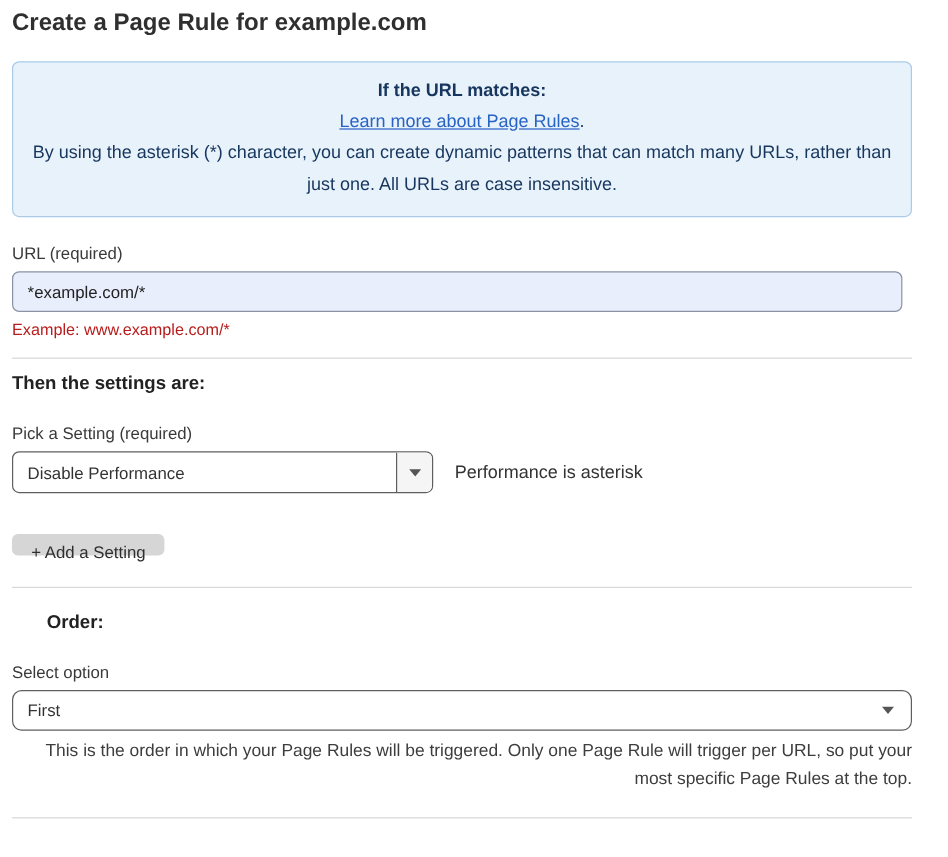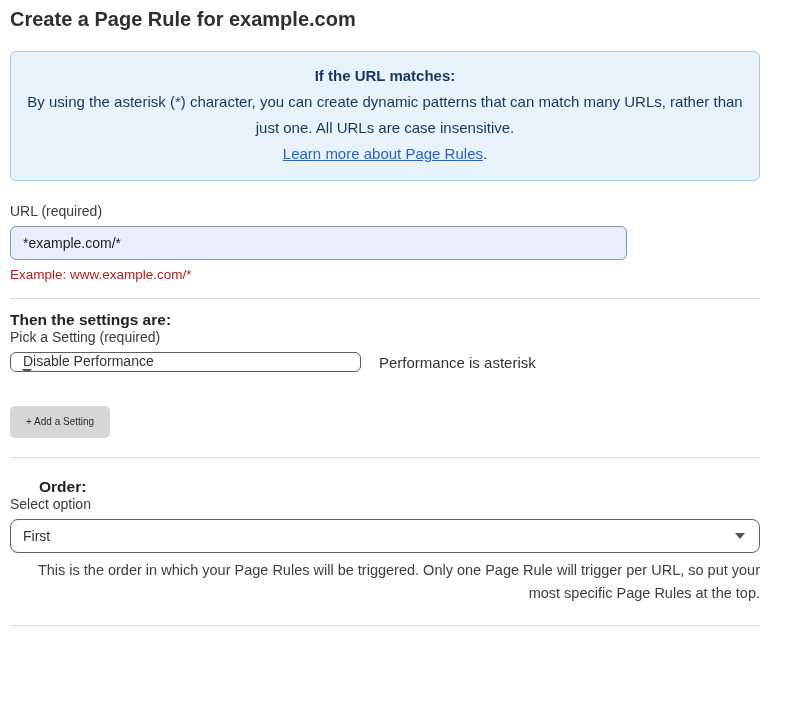--- a/index.html
+++ b/index.html
@@ -42,21 +42,21 @@
     cursor: pointer;
   }
   
   .field-label {
     font-size: 14px;
     color: #3a3a3a;
     margin-bottom: 7px;
   }
   
   .url-input {
-    width: 617px;
+    width: 742px;
     height: 34px;
     background: #e8eefb;
     border: 1px solid #8a93a5;
     border-radius: 6px;
     padding: 0 12px;
     font-size: 14px;
     color: #222222;
     font-family: "Liberation Sans", "DejaVu Sans", sans-serif;
     outline: none;
   }
@@ -78,29 +78,28 @@
     margin-top: 12px;
   }
   .picker-row {
     display: flex;
     align-items: center;
     margin-top: 8px;
   }
   
   .dropdown {
     width: 351px;
-    height: 20px;
+    height: 35px;
     border: 1px solid #5f5f5f;
     border-radius: 6px;
     background: #ffffff;
     display: flex;
     align-items: stretch;
     cursor: pointer;
     overflow: hidden;
-    flex-direction: column;
   }
   .dropdown .dropdown-value {
     flex: 1;
     display: flex;
     align-items: center;
     padding: 0 12px;
     font-size: 14px;
     color: #333333;
   }
   .dropdown .dropdown-arrow-btn {
@@ -120,25 +119,25 @@
   .status-text {
     font-size: 15px;
     color: #333333;
     margin-left: 18px;
   }
   
   .btn {
     display: inline-block;
     border: none;
     border-radius: 5px;
-    font-size: 10px;
+    font-size: 14px;
     font-family: "Liberation Sans", "DejaVu Sans", sans-serif;
     cursor: pointer;
     padding: 0 16px;
-    height: 32px;
+    height: 18px;
     line-height: 30px;
   }
   .btn-gray {
     background: #d6d6d6;
     color: #2e2e2e;
   }
   .add-setting-btn {
     margin-top: 34px;
   }
   
@@ -157,35 +156,35 @@
     justify-content: space-between;
   }
   .help-text {
     font-size: 14.5px;
     color: #3d3d3d;
     line-height: 23px;
     margin-top: 6px;
     width: 750px;
     text-align: right;
   }
-  .mt-24 { }
+  .mt-24 { margin-top: 24px; }
   .mt-19 { margin-top: 19px; }
   .mt-20 { margin-top: 20px; }
 </style>
 </head>
 <body>
 
 <div class="container">
 
   <h1 class="page-title">Create a Page Rule for example.com</h1>
 
   <div class="info-box">
     <div class="info-heading">If the URL matches:</div>
+    <div><a>Learn more about Page Rules</a><span>.</span></div>
     <div>By using the asterisk (*) character, you can create dynamic patterns that can match many URLs, rather than just one. All URLs are case insensitive.</div>
-    <div><a>Learn more about Page Rules</a><span>.</span></div>
   </div>
 
   <div class="field-label">URL (required)</div>
   <input class="url-input" type="text" value="*example.com/*" style="">
   <div class="example-text">Example: www.example.com/*</div>
 
   <hr class="divider">
 
   <div class="section-heading">Then the settings are:</div>
 

